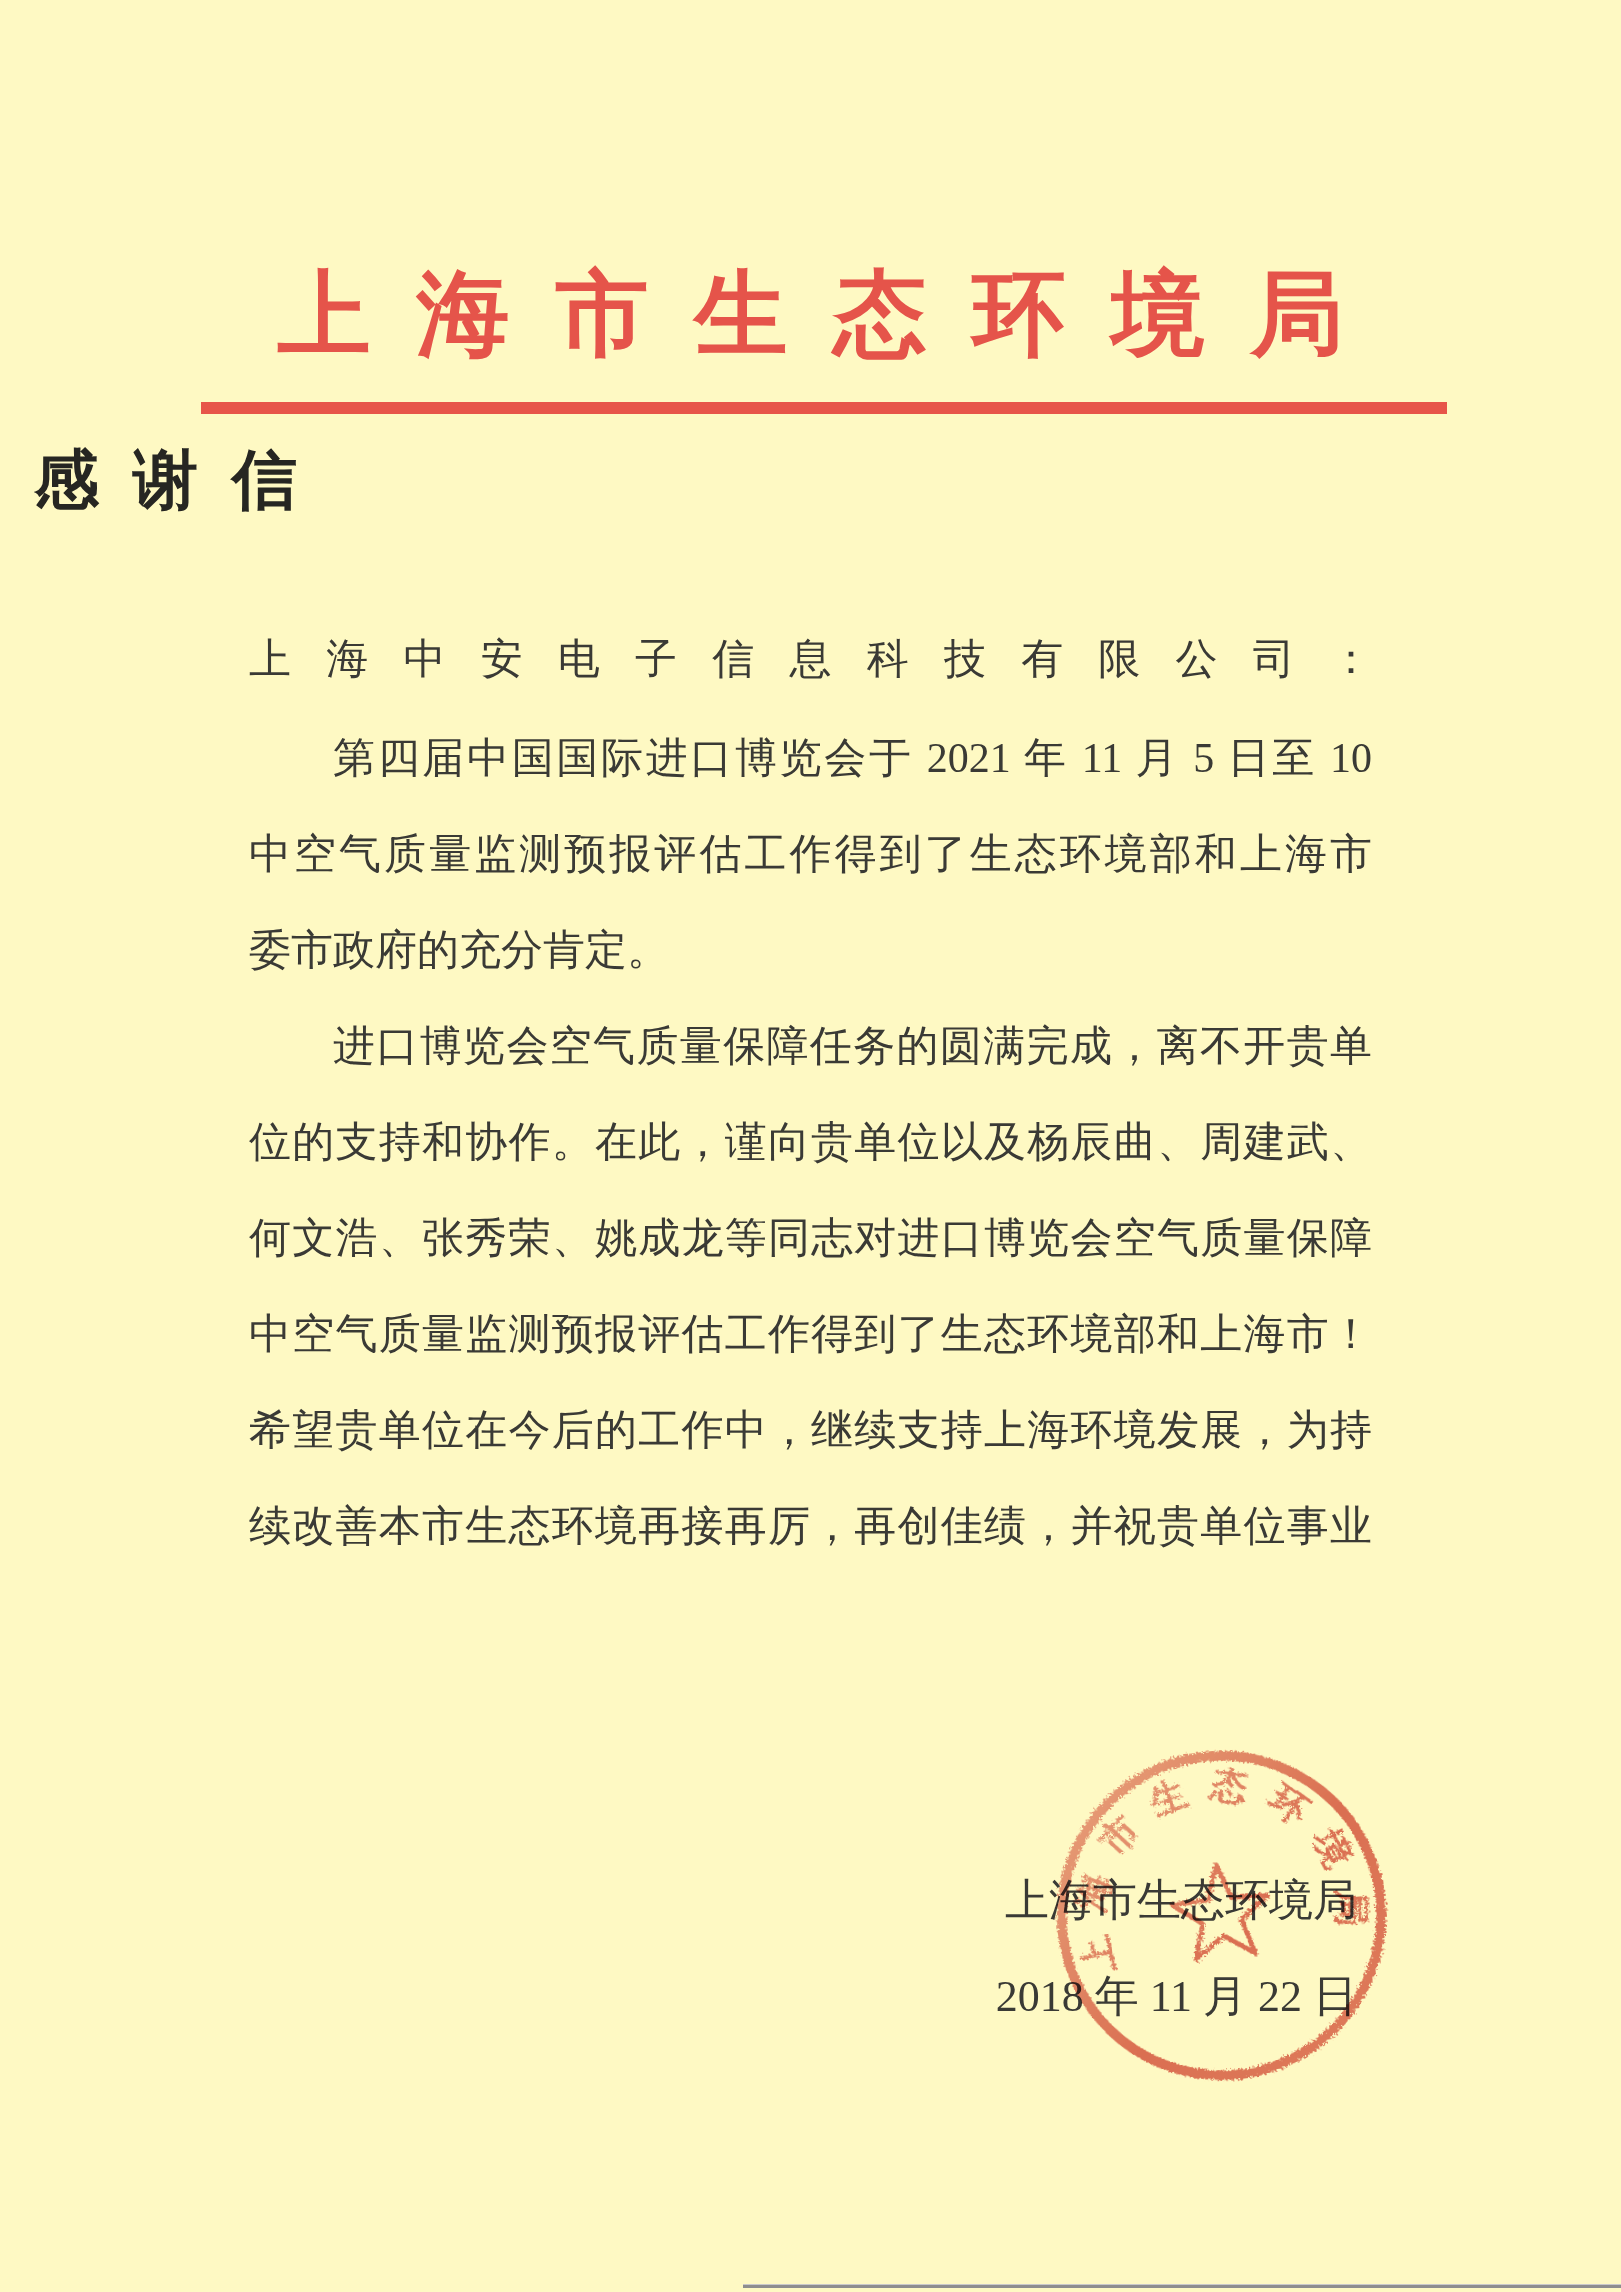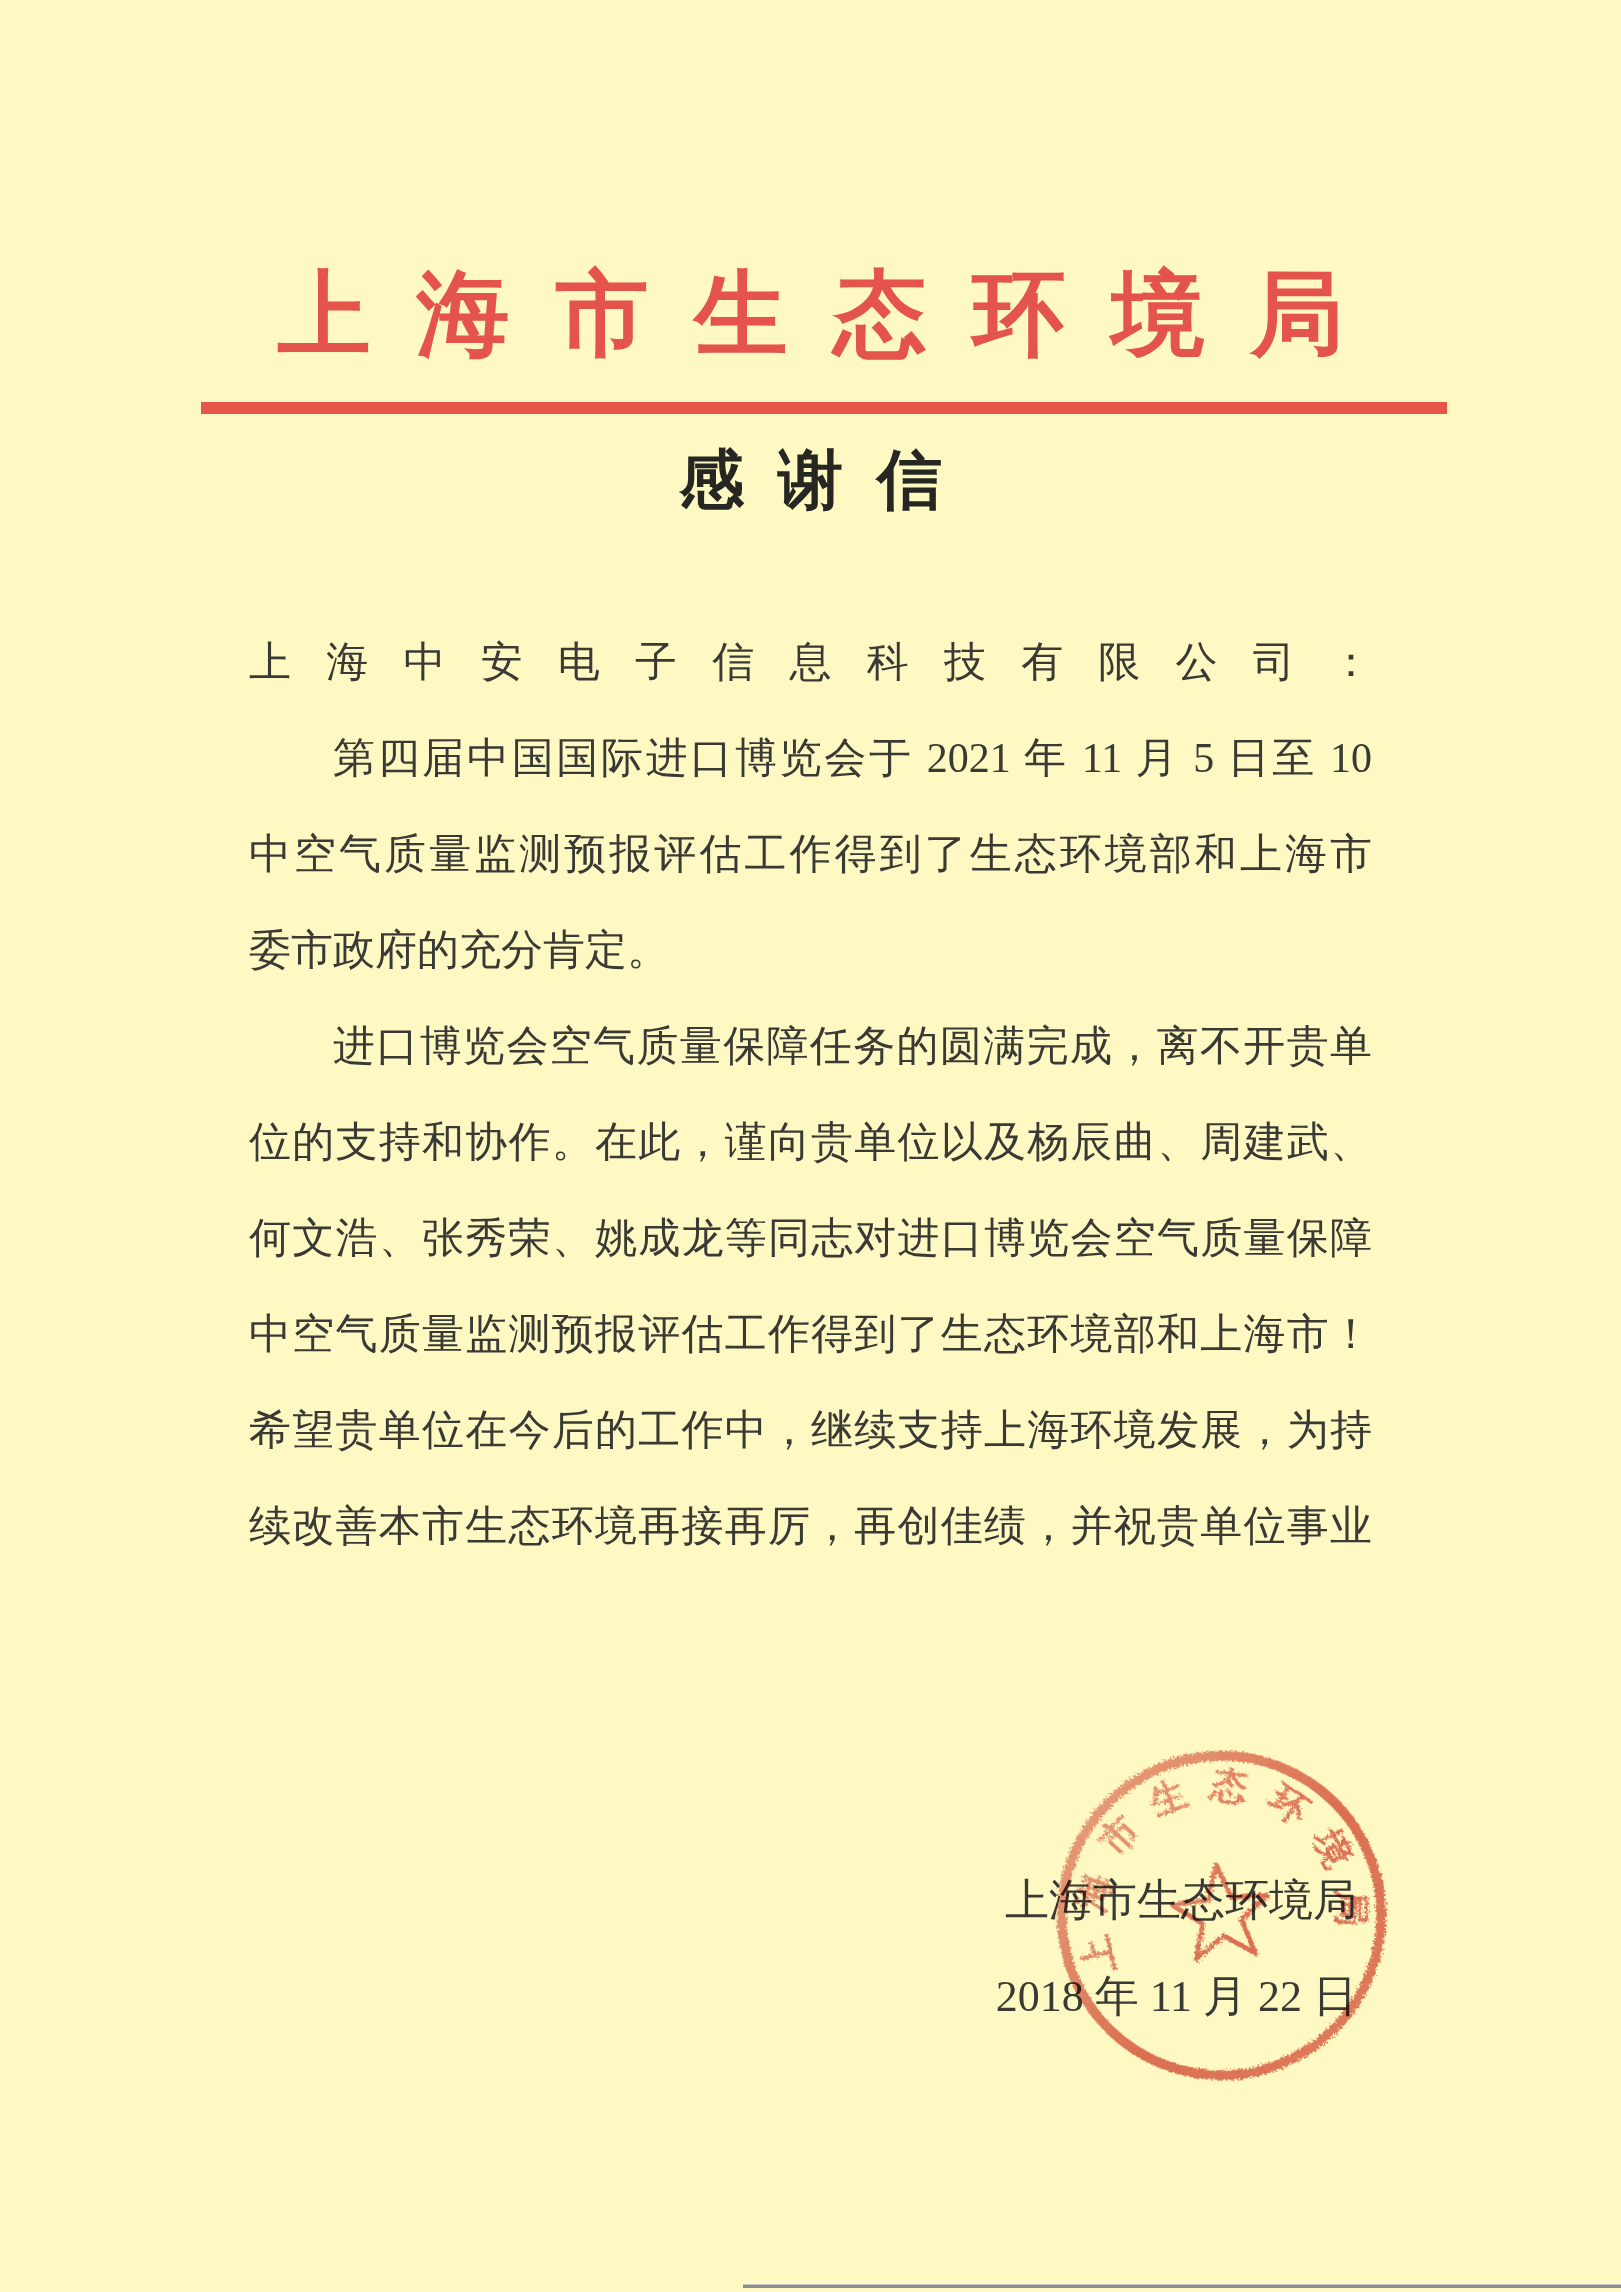--- a/index.html
+++ b/index.html
@@ -24,42 +24,42 @@
   }
   
   .red-rule{
     position:absolute;top:402px;left:201px;
     width:1246px;height:11.8px;
     background:#e75549;
   }
   
   .letter-title{
     position:absolute;top:443px;left:0;width:100%;
-    text-align:center;
+    text-align:left;
     font-size:65px;line-height:74px;
     font-weight:bold;
     color:#262622;
     letter-spacing:34px;
     text-indent:34px;
     white-space:nowrap;
   }
   
   .body-block{
     position:absolute;top:614px;left:249px;width:1123px;
     font-size:42px;
     line-height:96px;
     color:#3a3a35;
   }
   .bline{
     text-align:justify;
     text-align-last:justify;
   }
   .bline.indent{ text-indent:84px; }
   .bline.short{ text-align-last:left; }
-  .salutation{ text-align:right; }
+  .salutation{ text-align:right;font-family:Liberation Mono, monospace; }
   
   .closing{
     position:absolute;top:1853px;right:264px;
     text-align:right;
     font-size:44px;
     line-height:96px;
     color:#3a3a35;
     white-space:nowrap;
   }
   

